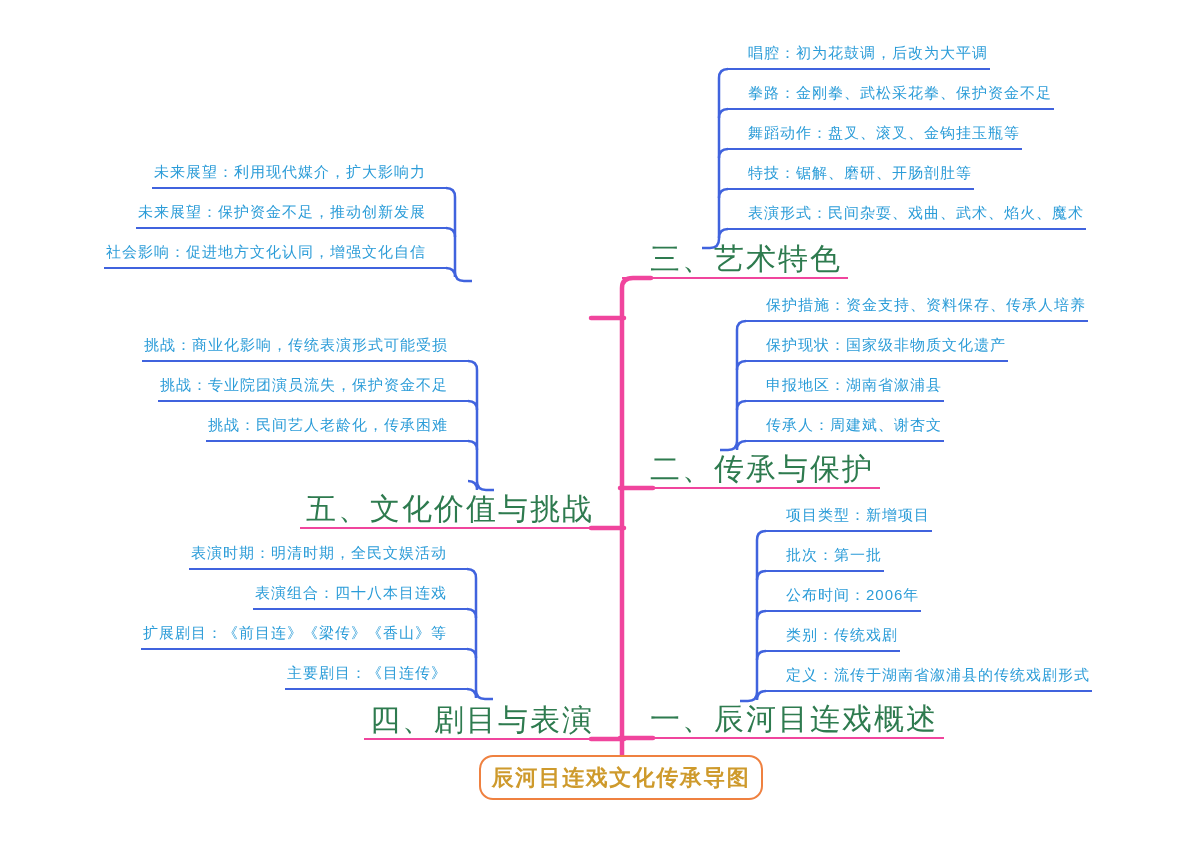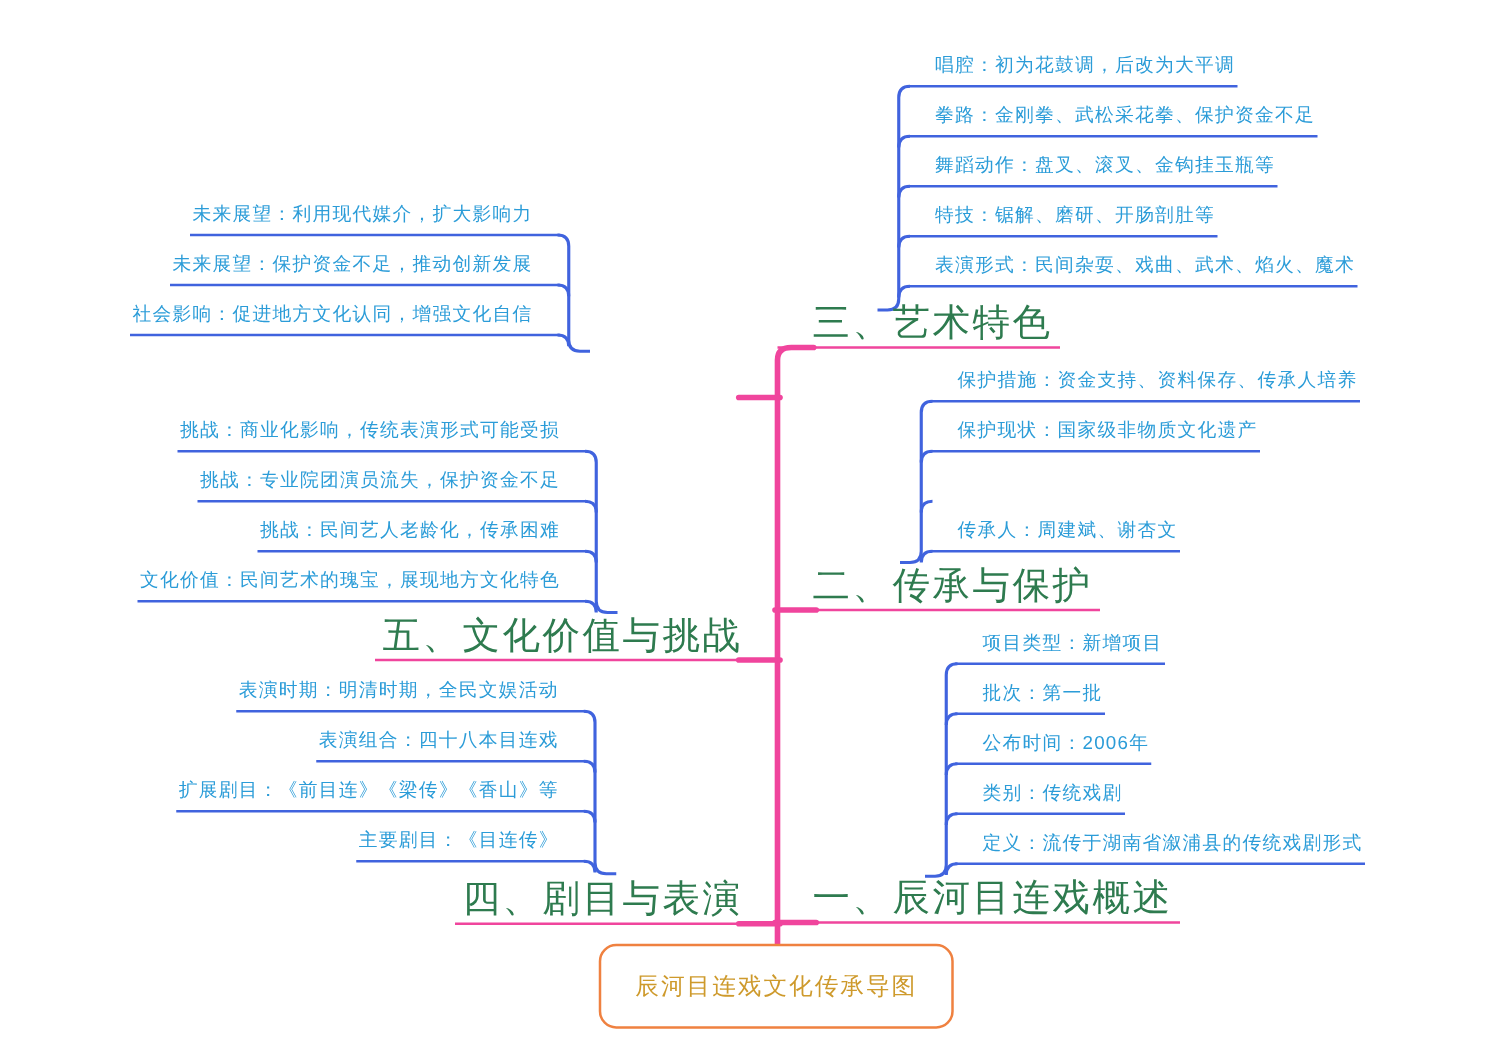--- a/index.html
+++ b/index.html
@@ -33,24 +33,24 @@
   .child{
     position:absolute;white-space:nowrap;
     font-size:15px;line-height:22px;letter-spacing:1px;
     color:var(--child_text);
     border-bottom:2px solid var(--child_line);
     cursor:pointer;
   }
   .child.r{padding:0 2px 4px 22px;}
   .child.l{padding:0 22px 4px 2px;}
   #central{
-    position:absolute;left:479px;top:755px;width:284px;height:68px;
+    position:absolute;left:479px;top:755px;width:284px;height:45px;
     border:2.5px solid var(--central_border);border-radius:14px;
     display:flex;align-items:center;justify-content:center;
-    font-size:19px;font-weight:normal;letter-spacing:1.5px;
+    font-size:22px;font-weight:bold;letter-spacing:1.5px;
     color:var(--central_text);background:var(--bg);
     box-sizing:border-box;cursor:pointer;white-space:nowrap;
   }
 </style>
 </head>
 <body>
 
 <div id="canvas">
 
   <svg id="wires" viewBox="0 0 1200 845" xmlns="http://www.w3.org/2000/svg">
@@ -97,38 +97,38 @@
 
   <div class="child r" style="left:726px;top:42px">唱腔：初为花鼓调，后改为大平调</div>
   <div class="child r" style="left:726px;top:82px">拳路：金刚拳、武松采花拳、保护资金不足</div>
   <div class="child r" style="left:726px;top:122px">舞蹈动作：盘叉、滚叉、金钩挂玉瓶等</div>
   <div class="child r" style="left:726px;top:162px">特技：锯解、磨研、开肠剖肚等</div>
   <div class="child r" style="left:726px;top:202px">表演形式：民间杂耍、戏曲、武术、焰火、魔术</div>
   <div class="blabel r" style="left:622px;top:245px">三、艺术特色</div>
 
   <div class="child r" style="left:744px;top:294px">保护措施：资金支持、资料保存、传承人培养</div>
   <div class="child r" style="left:744px;top:334px">保护现状：国家级非物质文化遗产</div>
+  <div class="child r" style="left:744px;top:374px">申报地区：湖南省溆浦县</div>
   <div class="child r" style="left:744px;top:414px">传承人：周建斌、谢杏文</div>
   <div class="blabel r" style="left:622px;top:455px">二、传承与保护</div>
 
   <div class="child r" style="left:764px;top:504px">项目类型：新增项目</div>
   <div class="child r" style="left:764px;top:544px">批次：第一批</div>
   <div class="child r" style="left:764px;top:584px">公布时间：2006年</div>
   <div class="child r" style="left:764px;top:624px">类别：传统戏剧</div>
   <div class="child r" style="left:764px;top:664px">定义：流传于湖南省溆浦县的传统戏剧形式</div>
   <div class="blabel r" style="left:622px;top:705px">一、辰河目连戏概述</div>
 
   <div class="child l" style="right:752px;top:161px">未来展望：利用现代媒介，扩大影响力</div>
   <div class="child l" style="right:752px;top:201px">未来展望：保护资金不足，推动创新发展</div>
   <div class="child l" style="right:752px;top:241px">社会影响：促进地方文化认同，增强文化自信</div>
 
   <div class="child l" style="right:730px;top:334px">挑战：商业化影响，传统表演形式可能受损</div>
   <div class="child l" style="right:730px;top:374px">挑战：专业院团演员流失，保护资金不足</div>
   <div class="child l" style="right:730px;top:414px">挑战：民间艺人老龄化，传承困难</div>
-  <div class="child l" style="right:730px;top:454px">文化价值：民间艺术的瑰宝，展现地方文化特色</div>
   <div class="blabel l" style="right:578px;top:495px">五、文化价值与挑战</div>
 
   <div class="child l" style="right:731px;top:542px">表演时期：明清时期，全民文娱活动</div>
   <div class="child l" style="right:731px;top:582px">表演组合：四十八本目连戏</div>
   <div class="child l" style="right:731px;top:622px">扩展剧目：《前目连》《梁传》《香山》等</div>
   <div class="child l" style="right:731px;top:662px">主要剧目：《目连传》</div>
   <div class="blabel l" style="right:578px;top:706px">四、剧目与表演</div>
 
   <div id="central">辰河目连戏文化传承导图</div>
 

